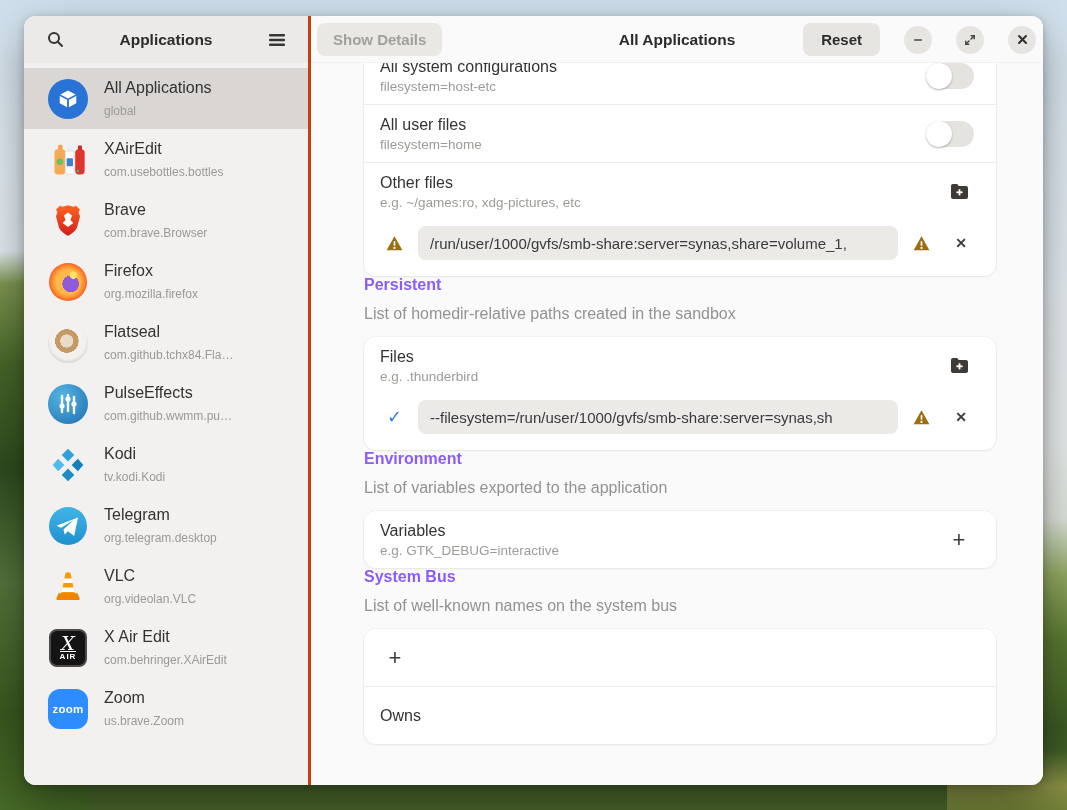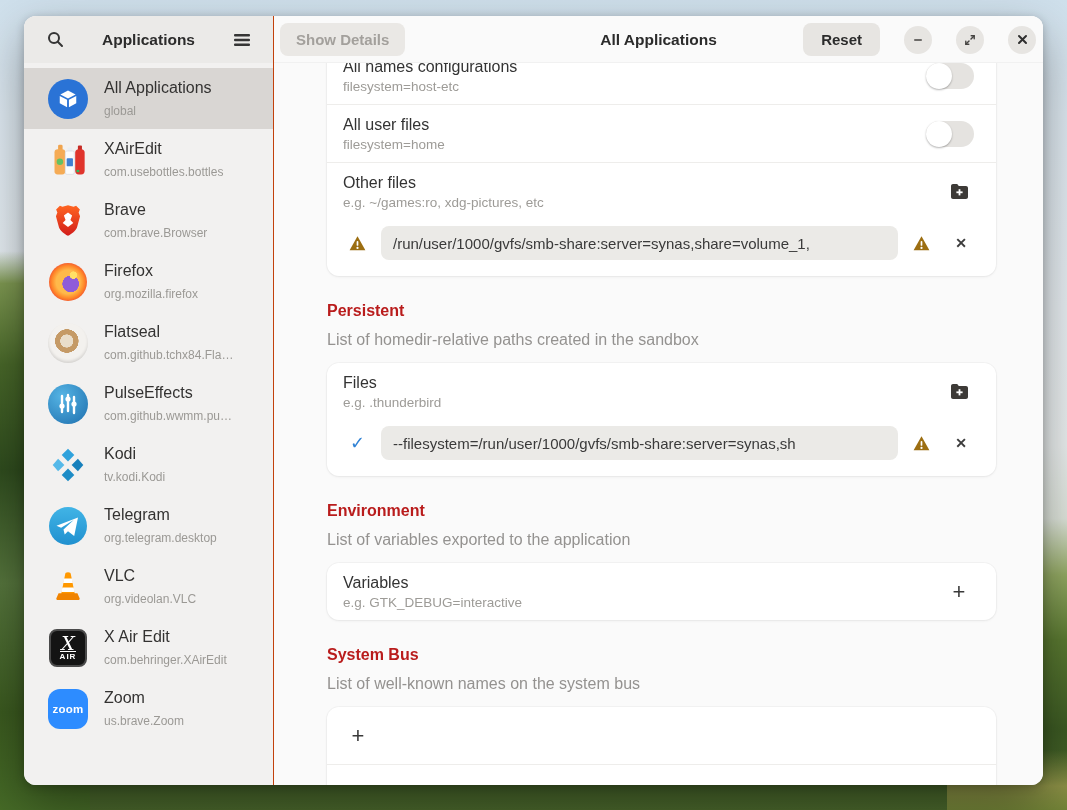--- a/index.html
+++ b/index.html
@@ -12,21 +12,21 @@
     background:linear-gradient(180deg,transparent 0%,transparent 31%,#7d9751 35%,#486729 45%,#2f4c1e 58%,#55743c 72%,#3a591f 88%,#466b27 100%); }
   .wallpaper .grass-right { position:absolute; right:0; bottom:0; width:120px; height:60px;
     background:linear-gradient(180deg,transparent,#9d9b4d 60%,#7d8b3a); opacity:.8; }
 
   
   .window { position:absolute; left:24px; top:16px; width:1019px; height:769px;
     background:#fafafa; border-radius:12px; overflow:hidden; display:flex;
     box-shadow:0 20px 50px rgba(0,0,0,.38), 0 2px 10px rgba(0,0,0,.22); }
 
   
-  .sidebar { width:250px; flex:none; background:#f2f1f0; border-right:1px solid #c2410c; display:flex; flex-direction:column; }
+  .sidebar { width:287px; flex:none; background:#f2f1f0; border-right:3px solid #c2410c; display:flex; flex-direction:column; }
   .sidebar-header { height:47px; flex:none; background:#ebeae8; display:flex; align-items:center; padding:0 16px; }
   .sb-iconbtn { width:30px; height:30px; border:none; background:none; display:flex; align-items:center; justify-content:center; cursor:pointer; }
   .sidebar-title { flex:1; text-align:center; font-weight:700; font-size:15.5px; color:#2c2c2c; }
   .app-list { flex:1; overflow:hidden; padding-top:5px; }
   .side-row { height:61px; display:flex; align-items:center; gap:16px; padding-left:24px; cursor:pointer; }
   .side-row.selected { background:#d9d6d3; }
   .app-icon { width:40px; height:40px; flex:none; display:flex; align-items:center; justify-content:center; position:relative; }
   .side-text { min-width:0; }
   .side-title { font-size:16px; color:#333231; }
   .side-sub { font-size:12px; color:#9b9995; margin-top:7px; white-space:nowrap; overflow:hidden; max-width:158px; }
@@ -78,21 +78,21 @@
   .plus-glyph { font-size:22px; line-height:20px; color:#3a3a3a; font-weight:400; }
 
   .erow { display:flex; align-items:center; padding:6px 24px 16px 22px; }
   .entry { flex:1; min-width:0; height:34px; background:#ebeae7; border:none; border-radius:8px; padding:0 12px;
     font-family:inherit; font-size:15px; color:#3a3a3a; margin-left:15px; }
   .warn2 { margin-left:15px; }
   .xbtn { margin-left:20px; border:none; background:none; font-size:14px; font-weight:700; color:#3c3c3c; cursor:pointer; width:22px; height:22px; line-height:22px; }
   .checkmark { color:#3082d5; font-size:18px; font-weight:700; width:17px; text-align:center; flex:none; }
   .warn-icon { flex:none; display:flex; }
 
-  .section-title { font-weight:700; font-size:16px; color:#b91c1c; margin-top:26px; }
+  .section-title { font-weight:700; font-size:16px; color:#8b5cf6; }
   .section-desc { font-size:16px; color:#949290; margin:11px 0 14px; }
 </style>
 </head>
 <body>
 
 <div class="wallpaper">
   <div class="hills"></div>
   <div class="grass-right"></div>
 </div>
 
@@ -313,21 +313,21 @@
             </svg>
         </button>
       </div>
     </div>
 
     <div class="content">
 
       <div class="card card-top">
         <div class="crow">
           <div class="ctext">
-            <div class="ctitle">All names configurations</div>
+            <div class="ctitle">All system configurations</div>
             <div class="csub">filesystem=host-etc</div>
           </div>
           <div class="toggle">
               <div class="knob"></div>
             </div>
         </div>
         <div class="divider"></div>
         <div class="crow">
           <div class="ctext">
             <div class="ctitle">All user files</div>

